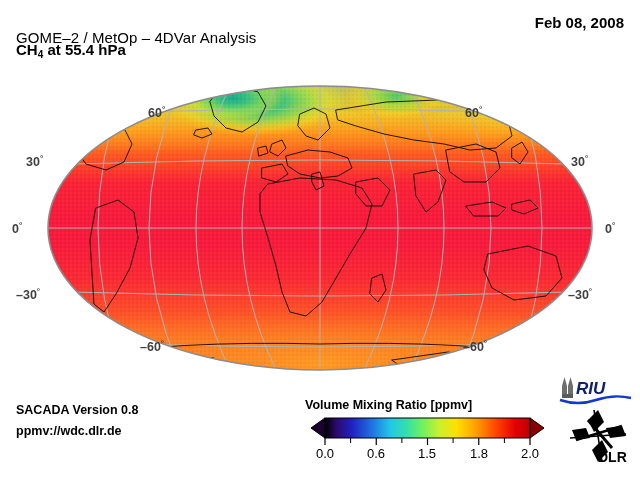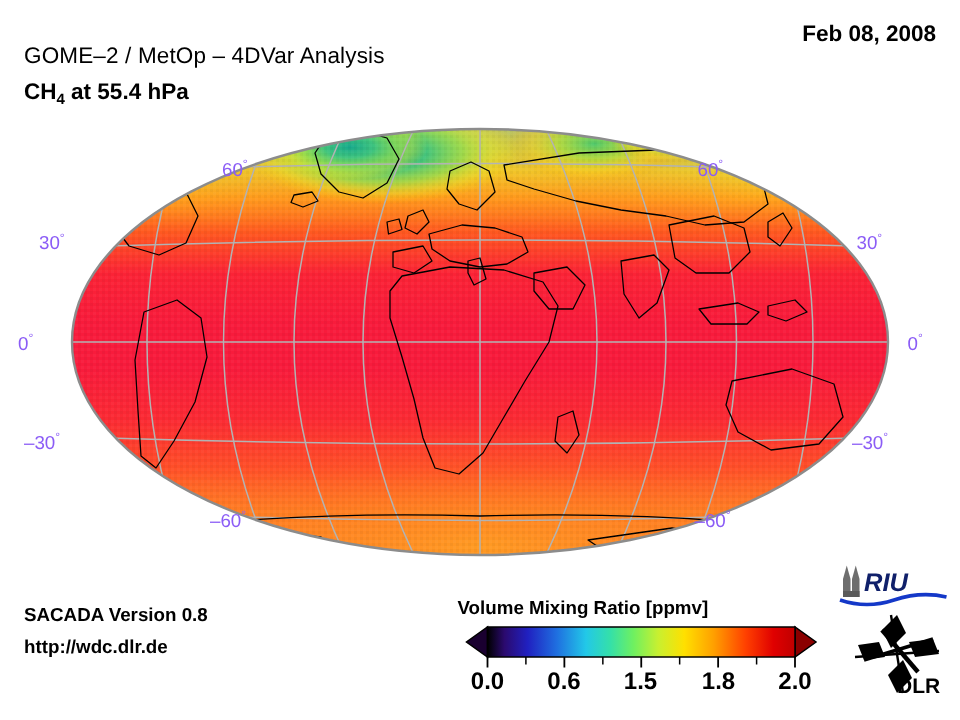--- a/index.html
+++ b/index.html
@@ -26,21 +26,20 @@
     letter-spacing: 0.1px;
     white-space: nowrap;
   }
   #header-subtitle {
     position: absolute;
     left: 16px;
     top: 41px;
     font-size: 15px;
     font-weight: bold;
     white-space: nowrap;
-    margin-top: 12px;
   }
   #header-subtitle .sub {
     font-size: 10px;
     vertical-align: -3px;
     font-weight: bold;
   }
   #header-date {
     position: absolute;
     right: 16px;
     top: 14px;
@@ -56,22 +55,22 @@
     left: 0;
     top: 78px;
     width: 640px;
     height: 310px;
   }
   #map-svg { display: block; }
 
   .lat-label {
     position: absolute;
     font-size: 12.5px;
-    font-weight: normal;
-    color: #8b5cf6;
+    font-weight: bold;
+    color: #404040;
     white-space: nowrap;
   }
   .lat-label .deg {
     font-size: 8px;
     vertical-align: 5px;
   }
 
   
   #footer-lines {
     position: absolute;
@@ -101,22 +100,22 @@
     white-space: nowrap;
   }
   #colorbar-svg {
     position: absolute;
     left: 0;
     top: 18px;
   }
   .cb-tick-label {
     position: absolute;
     top: 48px;
-    font-size: 16px;
-    font-weight: bold;
+    font-size: 13px;
+    font-weight: normal;
     transform: translateX(-50%);
     white-space: nowrap;
   }
 
   
   #logo-riu {
     position: absolute;
     left: 556px;
     top: 374px;
   }
@@ -280,21 +279,21 @@
 
   <span class="lat-label" style="left:465px; top:27px;"><span>60</span><span class="deg">°</span></span>
   <span class="lat-label" style="left:571px; top:76px;"><span>30</span><span class="deg">°</span></span>
   <span class="lat-label" style="left:605px; top:143px;"><span>0</span><span class="deg">°</span></span>
   <span class="lat-label" style="left:568px; top:209px;"><span>–30</span><span class="deg">°</span></span>
   <span class="lat-label" style="left:463px; top:261px;"><span>–60</span><span class="deg">°</span></span>
 </div>
 
 <div id="footer-lines">
   <div>SACADA Version 0.8</div>
-  <div>http://wdc.dlr.de</div>
+  <div>ppmv://wdc.dlr.de</div>
 </div>
 
 <div id="colorbar-block">
   <div id="colorbar-title">Volume Mixing Ratio [ppmv]</div>
 
   <svg id="colorbar-svg" width="245" height="30" viewBox="0 0 245 30">
     <defs>
       <linearGradient id="cbGrad" x1="0" y1="0" x2="1" y2="0">
         <stop offset="0.000" stop-color="#000000"></stop>
         <stop offset="0.055" stop-color="#2b0a6e"></stop>

